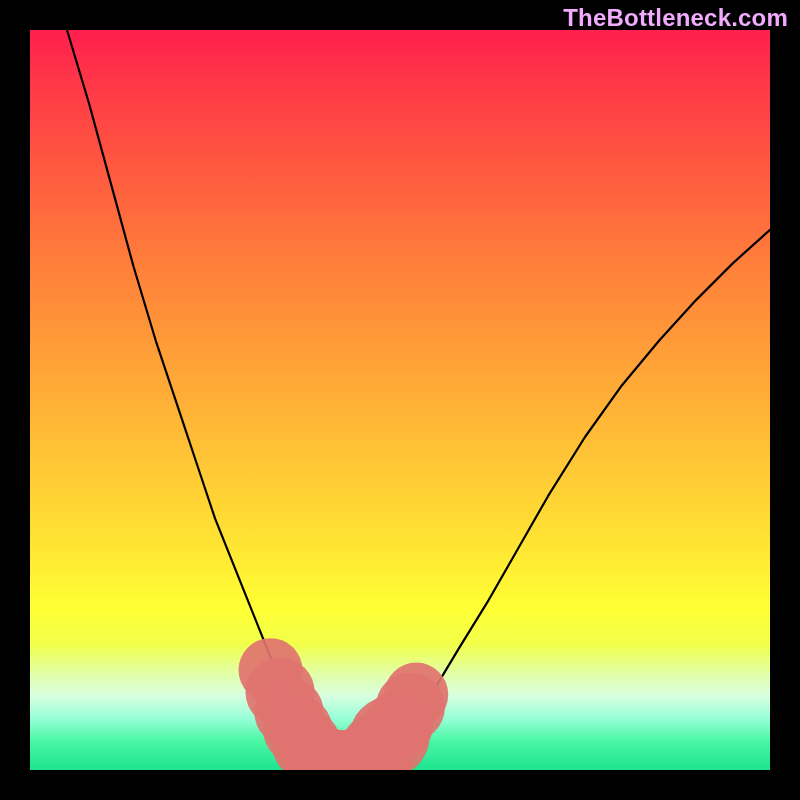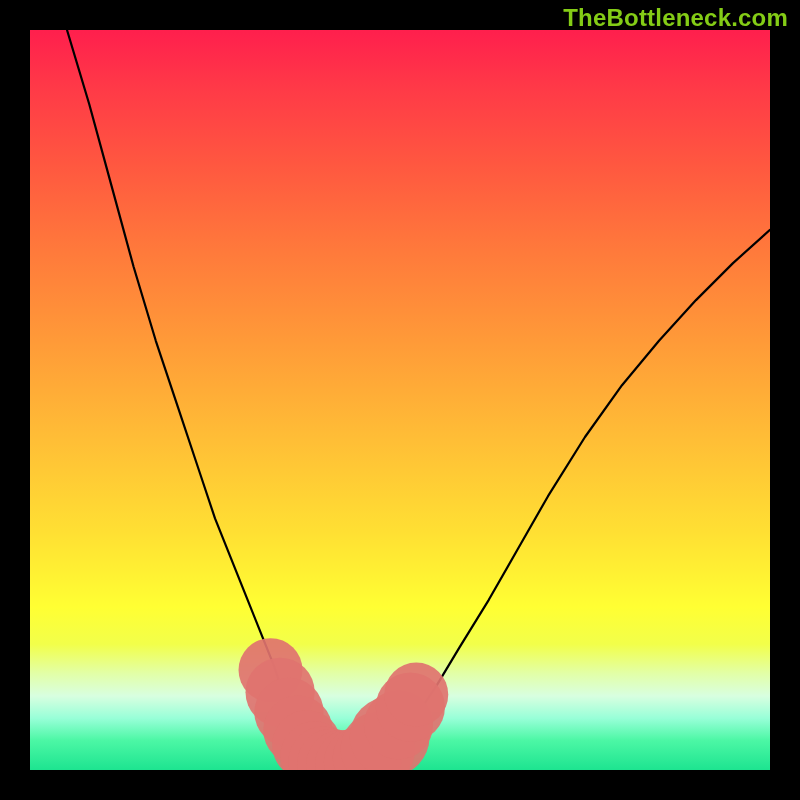--- a/index.html
+++ b/index.html
@@ -10,21 +10,21 @@
     height: 800px;
     background: #000;
   }
   .watermark {
     position: absolute;
     top: 4px;
     right: 12px;
     font-family: Arial, Helvetica, sans-serif;
     font-size: 24px;
     font-weight: 600;
-    color: #84cc16;
+    color: #f0abfc;
     letter-spacing: 0.2px;
     z-index: 10;
   }
   .plot {
     position: absolute;
     left: 30px;
     top: 30px;
     width: 740px;
     height: 740px;
     overflow: hidden;

